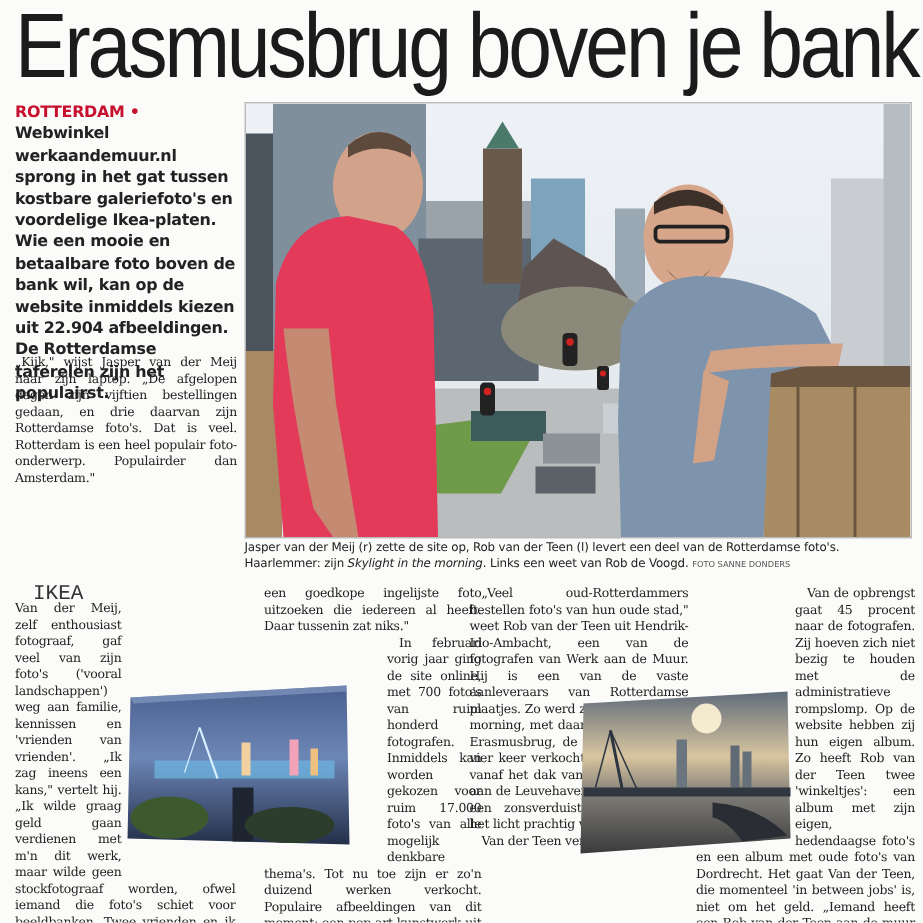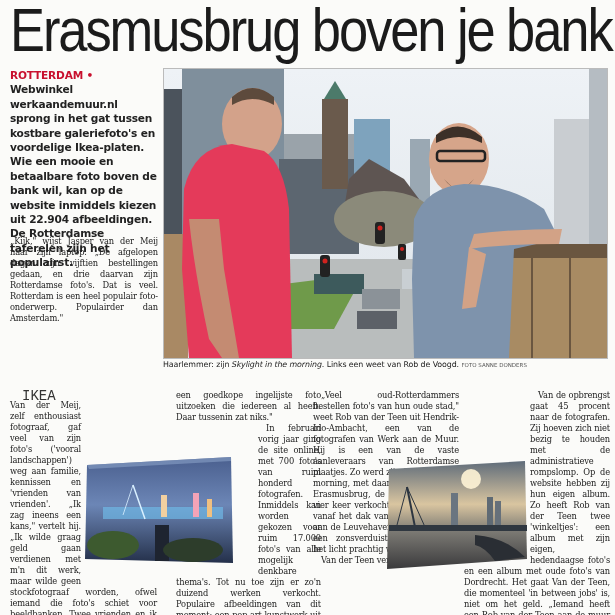--- a/index.html
+++ b/index.html
@@ -101,20 +101,21 @@
     <path d="M272,66 Q295,48 318,68 L318,74 Q295,62 272,74 Z" fill="#3c3028"></path>
     <rect x="273" y="82" width="48" height="10" rx="3" fill="none" stroke="#222" stroke-width="2.5"></rect>
     <path d="M280,110 Q295,130 310,110 L305,115 Q295,125 285,115 Z" fill="#5b4635"></path>
     <path d="M250,150 Q262,118 300,115 Q345,115 380,140 L395,170 L350,180 L345,289 L250,289 L248,210 Z" fill="#7e93ac"></path>
     <path d="M305,180 Q340,175 395,175 L398,160 Q350,160 310,165 Z" fill="#d2a286"></path>
     <path d="M305,178 L298,240 L312,238 L322,185 Z" fill="#d2a286"></path>
   </svg>
 </div>
 
 <div class="caption">
+  <div>Jasper van der Meij (r) zette de site op, Rob van der Teen (l) levert een deel van de Rotterdamse foto's.</div>
   <div>
     <span>Haarlemmer: zijn </span><em>Skylight in the morning</em><span>. Links een weet van Rob de Voogd.</span>
     <span class="credit">FOTO SANNE DONDERS</span>
   </div>
 </div>
 
 <div class="subhead">IKEA</div>
 
 <div class="col c1 body-text">
   <div class="wrap-l1"></div>

